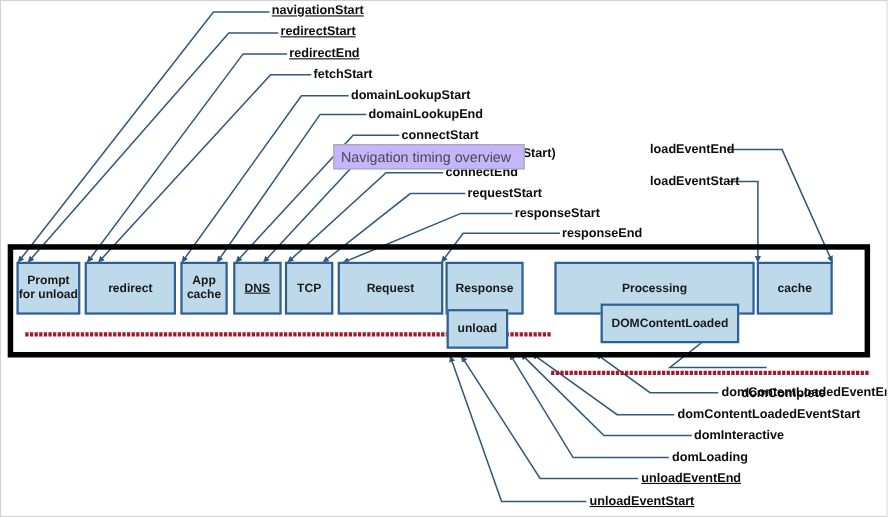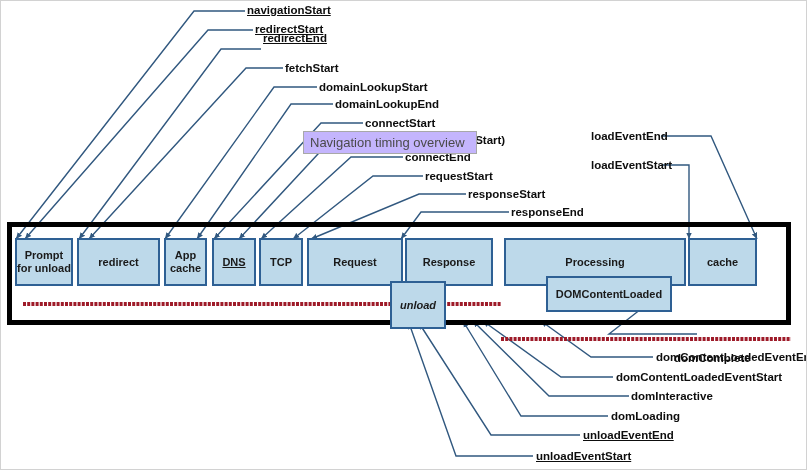--- a/index.html
+++ b/index.html
@@ -61,31 +61,31 @@
 
   <div class="frame"></div>
 
   <div id="phase-layer">
       <div class="phase" style="left: 14px; top: 237px; width: 58px; height: 48px;">Prompt for unload</div>
       <div class="phase" style="left: 76px; top: 237px; width: 83px; height: 48px;">redirect</div>
       <div class="phase" style="left: 163px; top: 237px; width: 43px; height: 48px;">App cache</div>
       <div class="phase" style="left: 211px; top: 237px; width: 44px; height: 48px; text-decoration: underline;">DNS</div>
       <div class="phase" style="left: 258px; top: 237px; width: 44px; height: 48px;">TCP</div>
       <div class="phase" style="left: 306px; top: 237px; width: 96px; height: 48px;">Request</div>
-      <div class="phase" style="left: 404px; top: 237px; width: 88px; height: 48px;">Response</div>
+      <div class="phase" style="left: 404px; top: 237px; width: 71px; height: 48px;">Response</div>
       <div class="phase" style="left: 503px; top: 237px; width: 182px; height: 48px;">Processing</div>
       <div class="phase" style="left: 687px; top: 237px; width: 69px; height: 48px;">cache</div>
-      <div class="phase" style="left: 389px; top: 280px; width: 56px; height: 48px; font-style: italic;">unload</div>
+      <div class="phase" style="left: 405px; top: 280px; width: 56px; height: 36px;">unload</div>
       <div class="phase" style="left: 545px; top: 275px; width: 126px; height: 36px;">DOMContentLoaded</div>
     </div>
 
   <div id="label-layer">
       <div class="lbl u" style="left: 246px; top: 3px;">navigationStart</div>
       <div class="lbl u" style="left: 254px; top: 22px;">redirectStart</div>
-      <div class="lbl u" style="left: 262px; top: 31px;">redirectEnd</div>
+      <div class="lbl u" style="left: 262px; top: 42px;">redirectEnd</div>
       <div class="lbl" style="left: 284px; top: 61px;">fetchStart</div>
       <div class="lbl" style="left: 318px; top: 80px;">domainLookupStart</div>
       <div class="lbl" style="left: 334px; top: 97px;">domainLookupEnd</div>
       <div class="lbl" style="left: 364px; top: 116px;">connectStart</div>
       <div class="lbl" style="left: 370px; top: 133px;">(secureConnectionStart)</div>
       <div class="lbl" style="left: 404px; top: 150px;">connectEnd</div>
       <div class="lbl" style="left: 424px; top: 169px;">requestStart</div>
       <div class="lbl" style="left: 467px; top: 187px;">responseStart</div>
       <div class="lbl" style="left: 510px; top: 205px;">responseEnd</div>
       <div class="lbl" style="left: 590px; top: 129px;">loadEventEnd</div>

